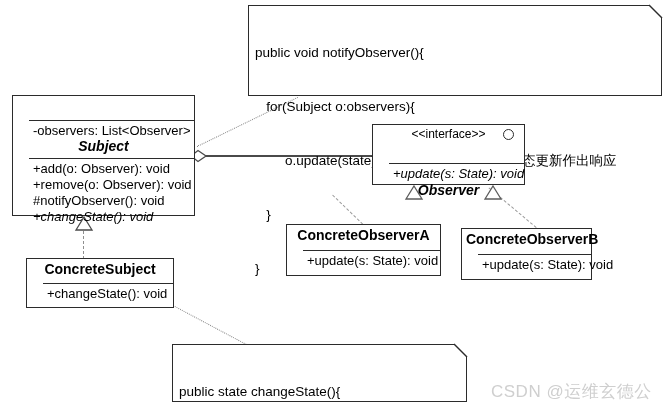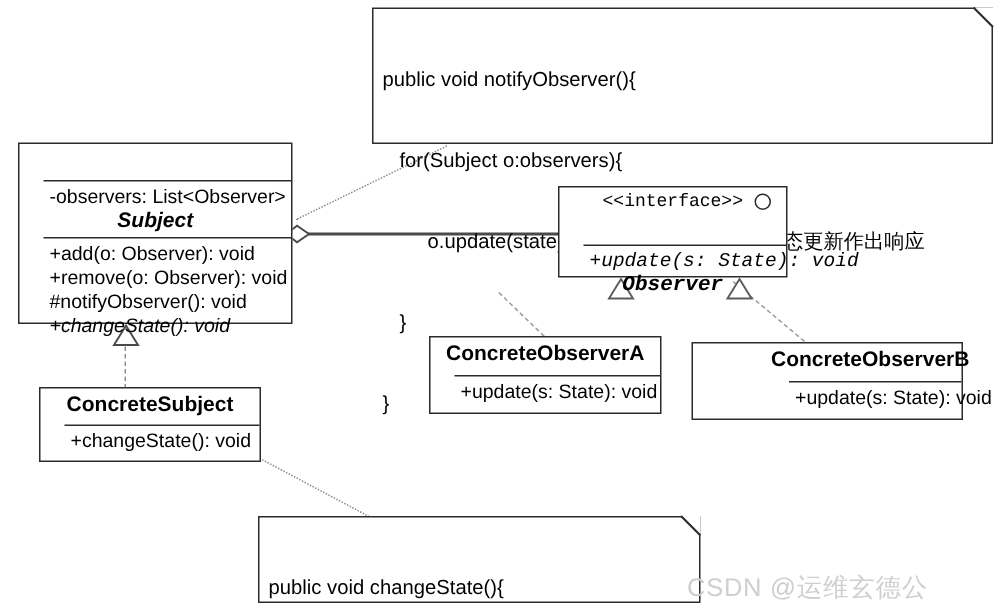--- a/index.html
+++ b/index.html
@@ -176,21 +176,21 @@
       <div class="uml-member">-observers: List&lt;Observer&gt;</div>
     </div>
     <div class="uml-compartment">
       <div class="uml-member">+add(o: Observer): void</div>
       <div class="uml-member">+remove(o: Observer): void</div>
       <div class="uml-member">#notifyObserver(): void</div>
       <div class="uml-member italic">+changeState(): void</div>
     </div>
   </div>
 
-  <div class="uml-box" style="left:372px; top:124px; width:153px; height:61px;font-family:Liberation Mono, monospace;">
+  <div class="uml-box" style="left:372px; top:124px; width:153px; height:61px;">
     <div class="uml-compartment" style="height:38px; position:relative;">
       <div class="stereotype">&lt;&lt;interface&gt;&gt;</div>
       <div class="uml-title italic">Observer</div>
       <span class="iface-circle" style="right:10px; top:4px;"></span>
     </div>
     <div class="uml-compartment">
       <div class="uml-member italic">+update(s: State): void</div>
     </div>
   </div>
 
@@ -215,21 +215,21 @@
 
   <div class="uml-box" style="left:286px; top:224px; width:155px; height:52px;">
     <div class="uml-compartment" style="height:25px;">
       <div class="uml-title">ConcreteObserverA</div>
     </div>
     <div class="uml-compartment">
       <div class="uml-member">+update(s: State): void</div>
     </div>
   </div>
 
-  <div class="uml-box" style="left:461px; top:228px; width:181px; height:52px;padding-left:48px;">
+  <div class="uml-box" style="left:461px; top:228px; width:131px; height:52px;">
     <div class="uml-compartment" style="height:25px;">
       <div class="uml-title">ConcreteObserverB</div>
     </div>
     <div class="uml-compartment">
       <div class="uml-member">+update(s: State): void</div>
     </div>
   </div>
 
   <div class="dashed-line" style="left:366px; top:228px; width:47px; transform:rotate(-136deg);"></div>
   <svg class="tri-outline" style="left:404px; top:185px;" width="20" height="16">
@@ -244,21 +244,21 @@
   <div class="dotted-line" style="left:175px; top:306px; width:93px; transform:rotate(28deg);"></div>
 
   <div class="uml-note" style="left:172px; top:344px; width:295px; height:58px;">
     <div class="note-body"></div>
     <svg class="note-diag" width="15" height="15" style="position:absolute; top:-1px; right:-1px;">
       <polygon points="1,1 14,14 1,14" fill="#ffffff" stroke="none"></polygon>
       <polygon points="14,1 14,14 1,1" fill="#ffffff" stroke="none"></polygon>
       <line x1="1" y1="1" x2="14" y2="14" stroke="#2b2b2b" stroke-width="1.4"></line>
     </svg>
     <div class="note-text">
-      <div class="note-line">public void changeState(){</div>
+      <div class="note-line">public state changeState(){</div>
       
       
     </div>
   </div>
 
-  <div class="watermark" style="left:458px; top:380px;">CSDN @运维玄德公</div>
+  <div class="watermark" style="left:491px; top:380px;">CSDN @运维玄德公</div>
 
 </div>
 
 </body></html>

